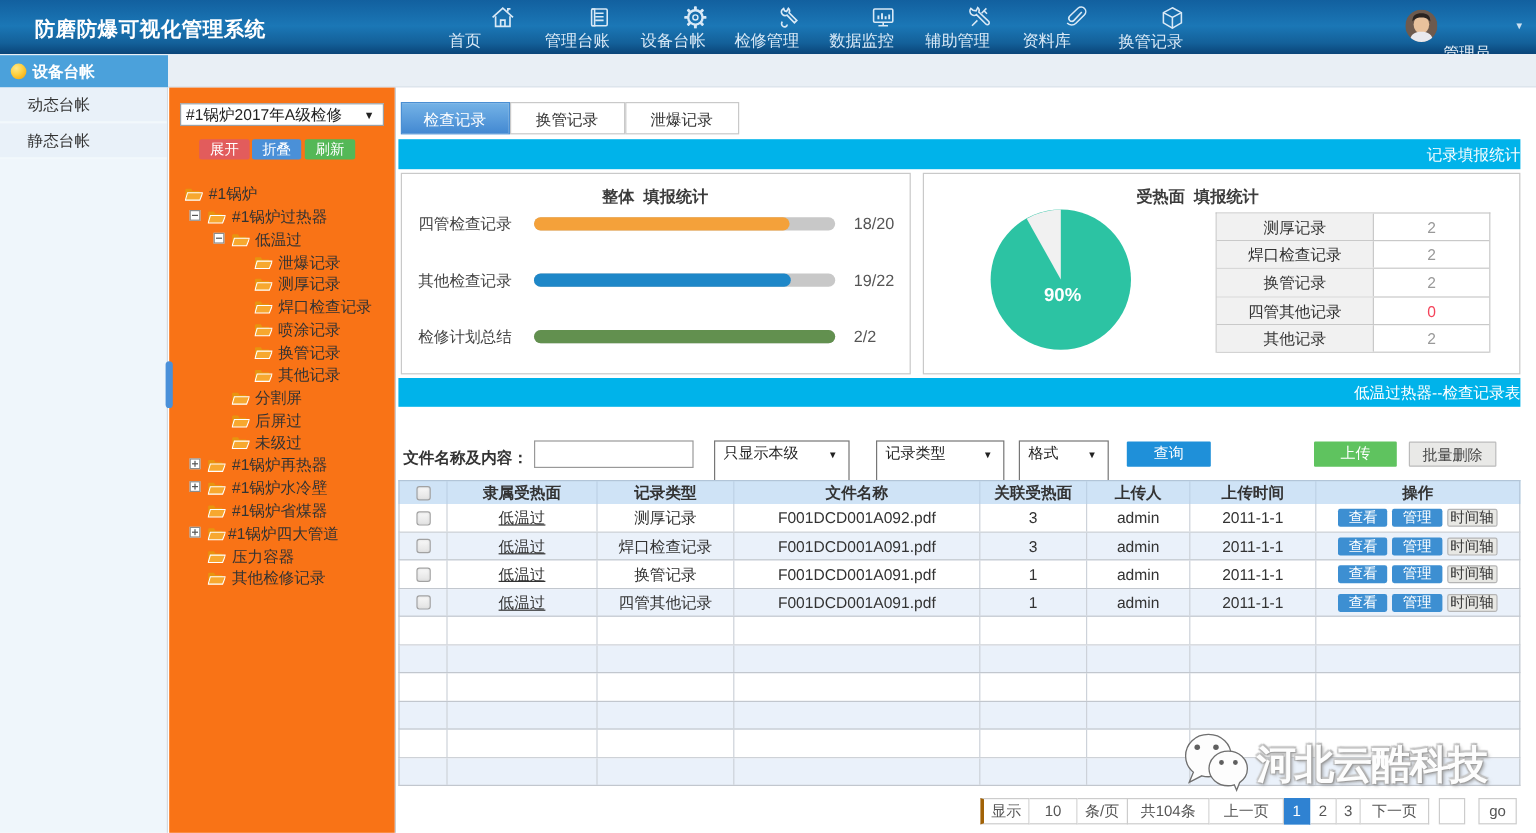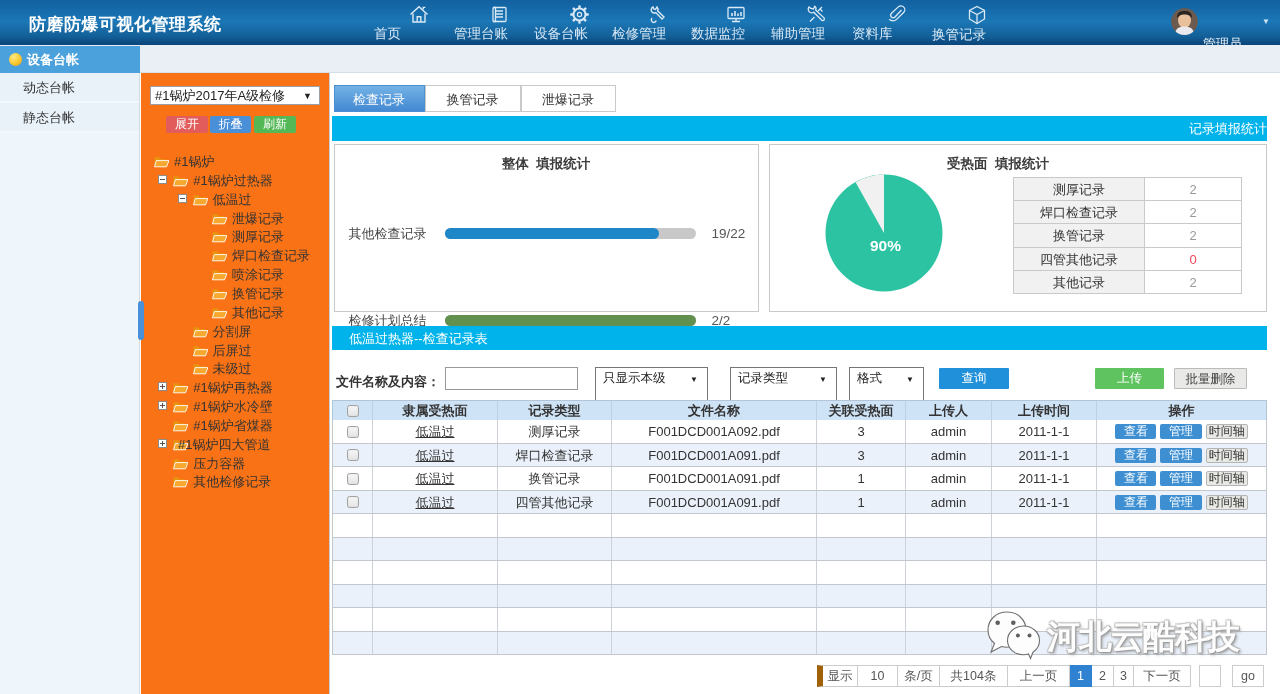--- a/index.html
+++ b/index.html
@@ -42,21 +42,21 @@
 
 #main { position:absolute; left:330px; top:73px; width:950px; height:621px; background:#fff; }
 
 .tab { position:absolute; top:12px; height:27px; line-height:27px; text-align:center; font-size:13px; }
 #tab1 { left:3.5px; width:91px; background:linear-gradient(180deg,#74b2e6,#4389d2); color:#fff; border:1px solid #4a8fd3; }
 #tab2 { left:94.5px; width:96px; background:#fff; color:#333; border:1px solid #c9c9c9; }
 #tab3 { left:190.5px; width:95px; background:#fff; color:#333; border:1px solid #c9c9c9; }
 .cyanbar { position:absolute; left:2px; width:935px; height:25px; background:#00b3ea; color:#fff; font-size:13px; line-height:25px; }
 #cyan1 { top:43px;text-align:right; }
 #cyan1 .t, #cyan2 .t { margin-left:17px; }
-#cyan2 { top:253px; height:24px; }
+#cyan2 { top:242px; height:24px;text-align:right; }
 
 #panelL { position:absolute; left:3.5px; top:71px; width:425px; height:168px; border:1px solid #c9c9c9; background:#fff; }
 #panelR { position:absolute; left:439px; top:71px; width:498px; height:168px; border:1px solid #c9c9c9; background:#fff; }
 .ptitle { position:absolute; top:10px; left:0; width:100%; text-align:center; font-size:13.5px; font-weight:bold; color:#3c3c3c; }
 .brow { position:absolute; left:0; width:100%; height:13px; }
 .brow .blbl { position:absolute; left:14px; top:0; font-size:13px; color:#444; line-height:13px; }
 .btrack { position:absolute; left:110px; top:1px; width:251px; height:11px; background:#c8c8c8; border-radius:5.5px; }
 .bfill { position:absolute; left:0; top:0; height:11px; border-radius:5.5px; }
 .bval { position:absolute; left:377px; top:0; font-size:13.5px; color:#555; line-height:13px; }
 
@@ -86,21 +86,21 @@
 .drow.alt { background:#eaf1fa; }
 .c1 { width:40px; } .c2 { width:125px; } .c3 { width:114px; } .c4 { width:205px; }
 .c5 { width:89px; } .c6 { width:86px; } .c7 { width:105px; } .c8 { width:169px; border-right:none !important; }
 .cbx { display:inline-block; width:12px; height:12px; border:1px solid #a2a2a2; border-radius:2.5px; background:linear-gradient(180deg,#f8f8f8,#e3e3e3); box-shadow:inset 0 0 2px #d8d8d8; vertical-align:middle; margin-top:-2px; }
 .lnk { text-decoration:underline; }
 .obtn { display:inline-block; height:15px; line-height:15px; font-size:12px; color:#fff; background:#3d8fd2; border-radius:2px; text-align:center; vertical-align:middle; margin-top:-2px; }
 .obtn.gray { background:#e8e8e4; border:1px solid #b5b5b5; color:#333; line-height:13px; }
 
 #pager { position:absolute; left:487px; top:592px; height:22px; display:flex; font-size:12.5px; color:#555; }
 #pager .pc { border:1px solid #ccc; border-left:none; background:#fff; text-align:center; line-height:20px; }
-#pager .pc.first { border-left:6px solid #a16207; }
+#pager .pc.first { border-left:3px solid #a16207; }
 #pager .pc.act { background:#2f82d2; color:#fff; border-color:#2f82d2; }
 #pgin { position:absolute; left:869px; top:592px; width:22px; height:22px; border:1px solid #ccc; background:#fff; }
 #pggo { position:absolute; left:902px; top:592px; width:32px; height:22px; border:1px solid #ccc; background:#fff; text-align:center; line-height:20px; font-size:12.5px; color:#555; }
 
 #wm { position:absolute; left:985px; top:608px; width:270px; height:55px; }
 #wmtext { position:absolute; left:62px; top:7px; font-size:33px; font-weight:bold; color:#fdfdfd;
   text-shadow: 1px 1px 1px #9b9b9b, -1px -1px 1px #c7c7c7, 1px -1px 1px #b5b5b5, -1px 1px 1px #b5b5b5, 2px 2px 3px rgba(130,130,130,0.6); letter-spacing:-1px;}
 </style>
 </head>
 <body>
@@ -306,21 +306,21 @@
           <path d="M2.3 4.6 L14.9 4.6 L12.5 10.8 L0.5 10.8 Z" fill="#f7a82f" stroke="#fff" stroke-width="0.9"></path>
         </svg>
         <span class="txt" style="left:52.30000000000001px">#1锅炉省煤器</span>
       </div>
       <div class="trow" style="left:0;top:361.75px;width:188px;">
         <div class="box plus" style="left:17.30000000000001px"></div>
         <svg class="folder" style="left:32.30000000000001px" width="15" height="12" viewBox="0 0 15 12">
           <path d="M0.5 1.8 L0.5 10.8 L12.2 10.8 L12.2 3.2 L6.5 3.2 L5.4 1.3 L1.2 1.3 Z" fill="#e8940f"></path>
           <path d="M2.3 4.6 L14.9 4.6 L12.5 10.8 L0.5 10.8 Z" fill="#f7a82f" stroke="#fff" stroke-width="0.9"></path>
         </svg>
-        <span class="txt" style="left:37px">#1锅炉四大管道</span>
+        <span class="txt" style="left:49px">#1锅炉四大管道</span>
       </div>
       <div class="trow" style="left:0;top:380.6px;width:188px;">
         <svg class="folder" style="left:32.30000000000001px" width="15" height="12" viewBox="0 0 15 12">
           <path d="M0.5 1.8 L0.5 10.8 L12.2 10.8 L12.2 3.2 L6.5 3.2 L5.4 1.3 L1.2 1.3 Z" fill="#e8940f"></path>
           <path d="M2.3 4.6 L14.9 4.6 L12.5 10.8 L0.5 10.8 Z" fill="#f7a82f" stroke="#fff" stroke-width="0.9"></path>
         </svg>
         <span class="txt" style="left:52.30000000000001px">压力容器</span>
       </div>
       <div class="trow" style="left:0;top:399.45000000000005px;width:188px;">
         <svg class="folder" style="left:32.30000000000001px" width="15" height="12" viewBox="0 0 15 12">
@@ -335,28 +335,35 @@
 <div id="handle"></div>
 <div id="main">
   <div class="tab" id="tab1">检查记录</div>
   <div class="tab" id="tab2">换管记录</div>
   <div class="tab" id="tab3">泄爆记录</div>
   <div class="cyanbar" id="cyan1">
       <div class="t">记录填报统计</div>
     </div>
   <div id="panelL">
     <div class="ptitle">整体&nbsp; 填报统计</div>
+    <div class="brow" style="top:35px;">
+        <span class="blbl">四管检查记录</span>
+      <span class="btrack">
+          <span class="bfill" style="width:213px;background:#f4a13a;"></span>
+        </span>
+      <span class="bval">18/20</span>
+      </div>
     <div class="brow" style="top:82px;">
         <span class="blbl">其他检查记录</span>
       <span class="btrack">
           <span class="bfill" style="width:214px;background:#1e87c8;"></span>
         </span>
       <span class="bval">19/22</span>
       </div>
-    <div class="brow" style="top:128.5px;margin-top:40px;">
+    <div class="brow" style="top:128.5px;">
         <span class="blbl">检修计划总结</span>
       <span class="btrack">
           <span class="bfill" style="width:251px;background:#62904f;"></span>
         </span>
       <span class="bval">2/2</span>
       </div>
   </div>
   <div id="panelR">
     <div class="ptitle" style="width:456px;">受热面&nbsp; 填报统计</div>
     <svg width="124" height="124" style="position:absolute;left:52px;top:26px;" viewBox="0 0 124 124">

